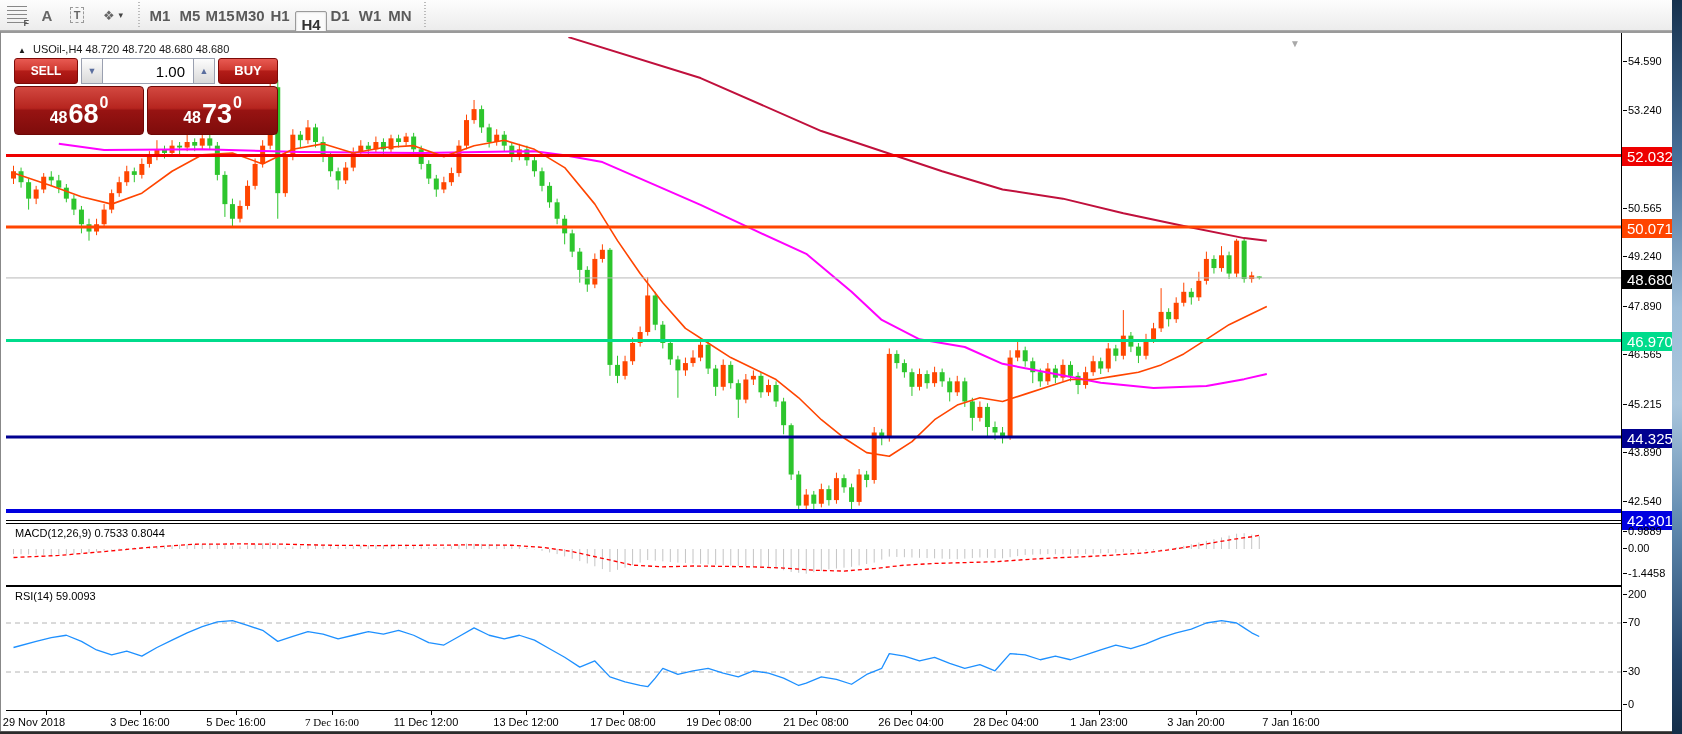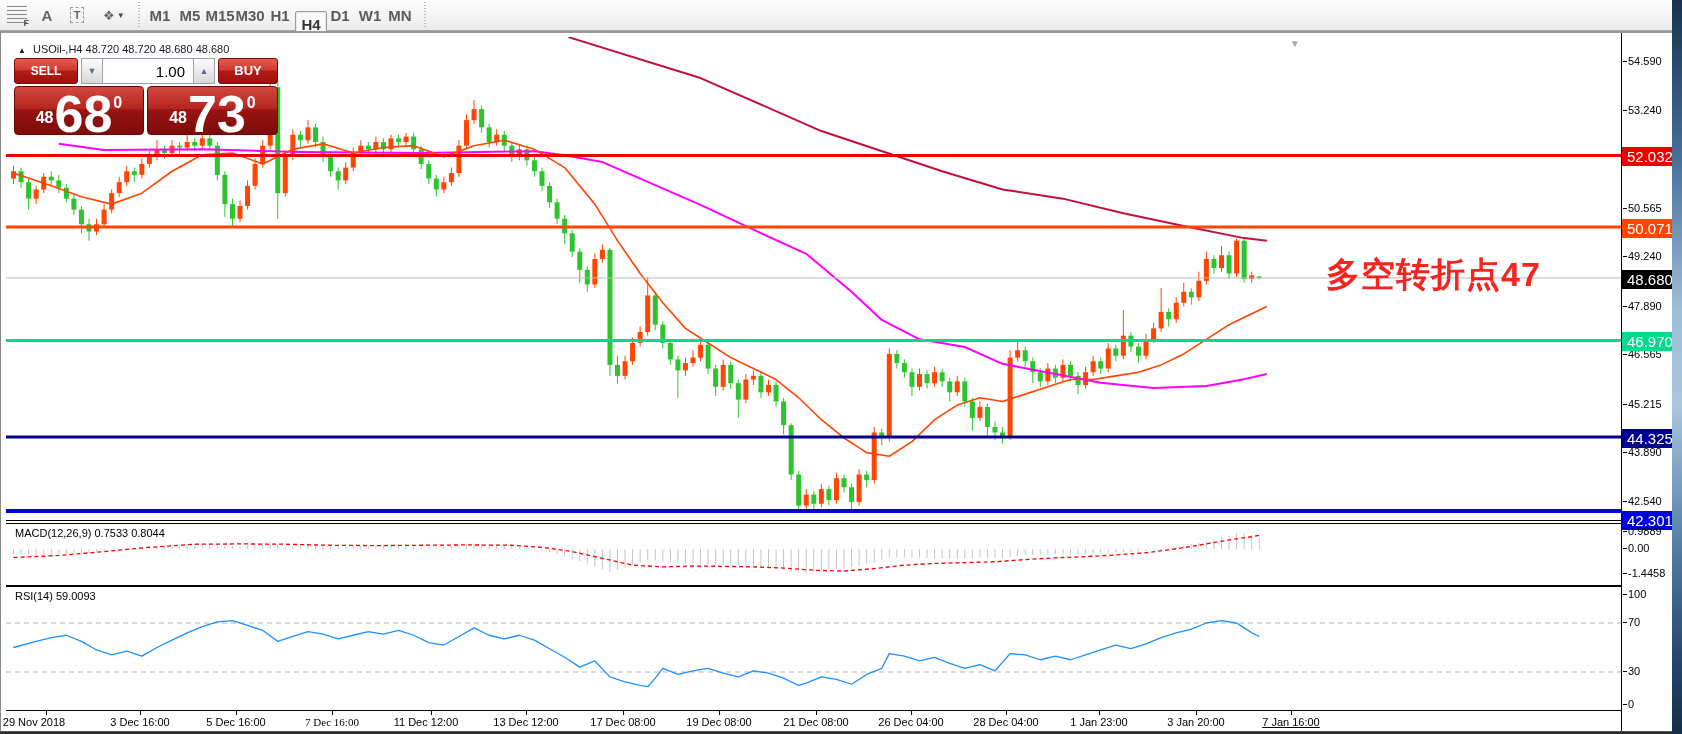--- a/index.html
+++ b/index.html
@@ -43,21 +43,21 @@
   #quote-header{left:12px;top:6px;font-size:11px;color:#1a1a1a;}
   #quote-header .tri{font-size:8px;margin-right:4px;}
   
   .ocbtn{position:absolute;border-radius:3px;color:#fff;text-align:center;
     background:linear-gradient(180deg,#e85a52 0%,#d03b32 45%,#b31c18 50%,#9d100d 100%);
     border:1px solid #7d0a08;box-sizing:border-box;}
   .pricebox{position:absolute;border-radius:4px;color:#fff;
     background:linear-gradient(180deg,#d24840 0%,#b6251f 45%,#971312 50%,#7e0c0b 100%);
     border:1px solid #6e0806;box-sizing:border-box;display:flex;align-items:flex-end;justify-content:center;}
   .pb-small{font-size:16px;font-weight:bold;margin-bottom:7px;}
-  .pb-big{font-size:52px;font-weight:bold;line-height:40px;margin:0 1px;}
+  .pb-big{font-size:27px;font-weight:bold;line-height:40px;margin:0 1px;}
   .pb-sup{font-size:16px;font-weight:bold;margin-bottom:22px;}
   .stepbtn{position:absolute;width:22px;height:26px;top:0;
     background:linear-gradient(180deg,#fdfdfd,#d9d9d9);border:1px solid #9aa0b0;box-sizing:border-box;
     color:#5a6e9e;font-size:9px;display:flex;align-items:center;justify-content:center;}
   #vol-input{position:absolute;width:90px;height:26px;top:0;border:1px solid #9aa0b0;border-left:none;border-right:none;
     box-sizing:border-box;font-size:15px;text-align:right;padding-right:8px;font-family:"Liberation Sans",sans-serif;}
   #annotation{font-weight:bold;font-size:34px;letter-spacing:1px;white-space:nowrap;}
   #shift-marker{font-size:10px;color:#a9a9a9;}
   #desktop-strip{right:0;top:0;width:10px;height:734px;
     background:linear-gradient(180deg,#16324f 0%,#49719a 22%,#9dbdd8 42%,#aac6dd 55%,#5d87ad 72%,#24456a 90%,#142e49 100%);}
@@ -461,21 +461,20 @@
         <span class="pb-big">68</span>
         <span class="pb-sup">0</span>
       </div>
       <div class="pricebox" style="left:133px;top:28px;width:131px;height:49px;">
         <span class="pb-small">48</span>
         <span class="pb-big">73</span>
         <span class="pb-sup">0</span>
       </div>
     </div>
 
-    <div class="abs" id="annotation" style="left: 1320px; top: 215px; color: rgb(244, 36, 32);">多空转折点47</div>
   </div>
 
   <div class="abs" id="macd-plot">
     <svg id="macd-svg" width="1615" height="61">
         <line x1="7.5" y1="25" x2="7.5" y2="30.1" stroke="#c4c4c4" stroke-width="1"></line>
         <line x1="15.05" y1="25" x2="15.05" y2="30.27" stroke="#c4c4c4" stroke-width="1"></line>
         <line x1="22.6" y1="25" x2="22.6" y2="30.44" stroke="#c4c4c4" stroke-width="1"></line>
         <line x1="30.15" y1="25" x2="30.15" y2="30.61" stroke="#c4c4c4" stroke-width="1"></line>
         <line x1="37.7" y1="25" x2="37.7" y2="30.78" stroke="#c4c4c4" stroke-width="1"></line>
         <line x1="45.25" y1="25" x2="45.25" y2="30.95" stroke="#c4c4c4" stroke-width="1"></line>
@@ -674,42 +673,42 @@
       <div class="timelabel" style="left: 810px;">21 Dec 08:00</div>
       <div class="timetick" style="left: 905px;"></div>
       <div class="timelabel" style="left: 905px;">26 Dec 04:00</div>
       <div class="timetick" style="left: 1000px;"></div>
       <div class="timelabel" style="left: 1000px;">28 Dec 04:00</div>
       <div class="timetick" style="left: 1093px;"></div>
       <div class="timelabel" style="left: 1093px; text-align: center;">1 Jan 23:00</div>
       <div class="timetick" style="left: 1190px;"></div>
       <div class="timelabel" style="left: 1190px;">3 Jan 20:00</div>
       <div class="timetick" style="left: 1285px;"></div>
-      <div class="timelabel" style="left: 1285px; text-decoration: underline;">7 Jan 16:00</div>
+      <div class="timelabel" style="left: 1285px;">7 Jan 16:00</div>
     </div>
   <div class="abs" id="price-axis">
       <div class="axlabel" style="top: 21.9922px;">54.590</div>
       <div class="axlabel" style="top: 71.3189px;">53.240</div>
       <div class="axlabel" style="top: 169.059px;">50.565</div>
       <div class="axlabel" style="top: 217.472px;">49.240</div>
       <div class="axlabel" style="top: 266.799px;">47.890</div>
       <div class="axlabel" style="top: 315.212px;">46.565</div>
       <div class="axlabel" style="top: 364.539px;">45.215</div>
       <div class="axlabel" style="top: 412.952px;">43.890</div>
       <div class="axlabel" style="top: 462.279px;">42.540</div>
       <div class="badge" style="top: 114.457px; background: rgb(238, 0, 0);">52.032</div>
       <div class="badge" style="top: 186.109px; background: rgb(255, 69, 0);">50.071</div>
       <div class="badge" style="top: 236.934px; background: rgb(0, 0, 0);">48.680</div>
       <div class="badge" style="top: 299.414px; background: rgb(0, 220, 140);">46.970</div>
       <div class="badge" style="top: 396.058px; background: rgb(0, 0, 144);">44.325</div>
       <div class="badge" style="top: 478px; background: rgb(0, 0, 224);">42.301</div>
       <div class="axlabel" style="top: 492.189px;">0.9889</div>
       <div class="axlabel" style="top: 509px;">0.00</div>
       <div class="axlabel" style="top: 533.579px;">-1.4458</div>
-      <div class="axlabel" style="top: 555px;">100</div>
+      <div class="axlabel" style="top: 555px;">200</div>
       <div class="axlabel" style="top: 583px;">70</div>
       <div class="axlabel" style="top: 632px;">30</div>
       <div class="axlabel" style="top: 665px;">0</div>
     </div>
 </div>
 
 <div class="abs" id="desktop-strip"></div>
 <div class="abs" id="bottom-edge"></div>
 
 </body></html>

